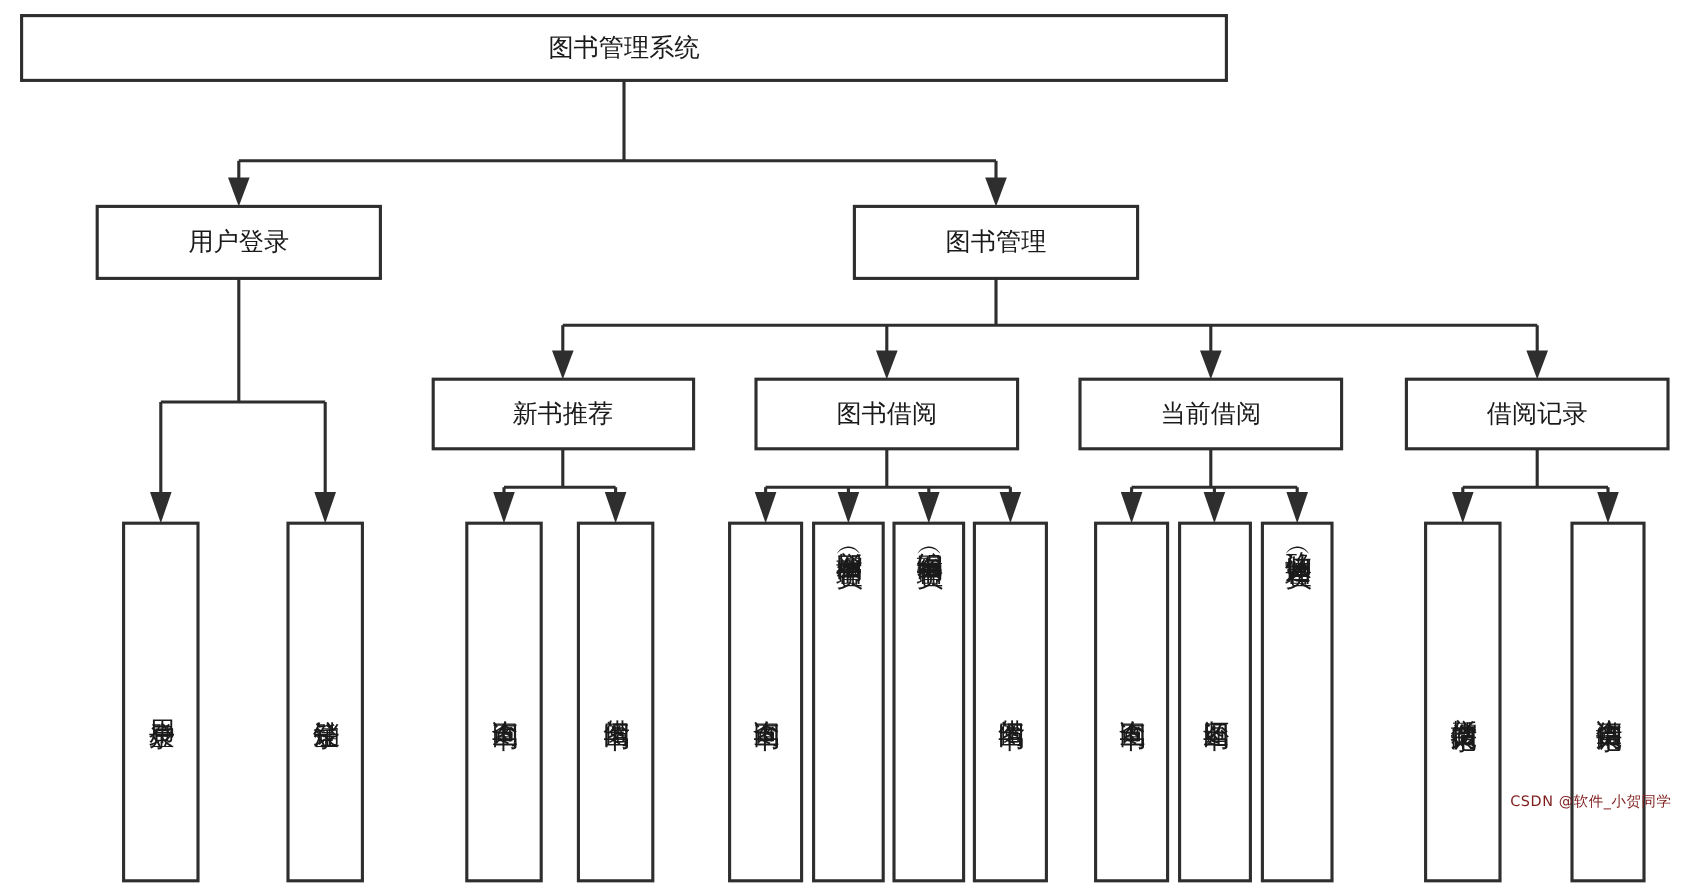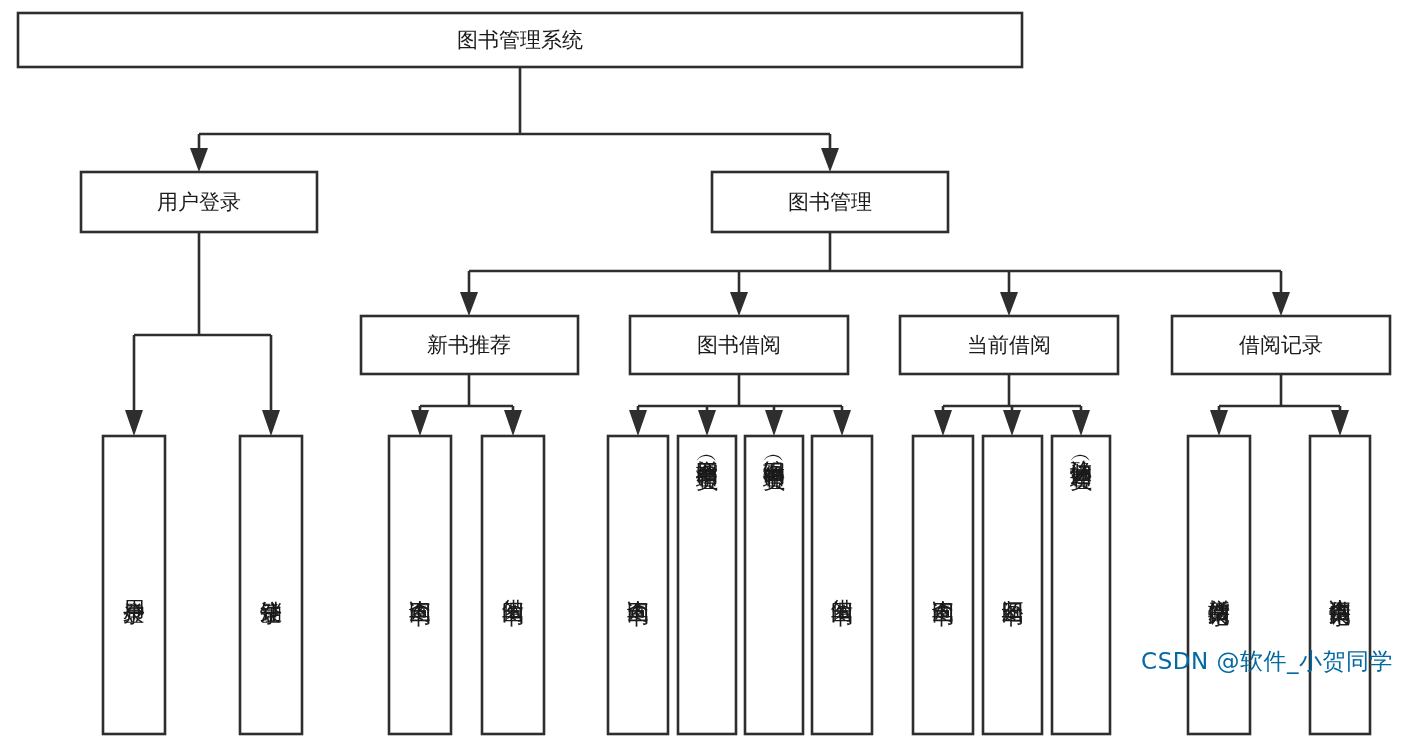--- a/index.html
+++ b/index.html
@@ -69,22 +69,22 @@
     line-height: 1.18;
     color: #1a1a1a;
     letter-spacing: 1.5px;
     white-space: nowrap;
   }
   .watermark {
     position: absolute;
     right: 12px;
     bottom: 10px;
     font-family: "DejaVu Sans", "Liberation Sans", sans-serif;
-    font-size: 23px;
-    color: #0369a1;
+    font-size: 12px;
+    color: #7f1d1d;
     letter-spacing: 0.5px;
     white-space: nowrap;
     user-select: none;
   }
 </style>
 </head>
 <body>
 
 <div id="diagram-root">
 

